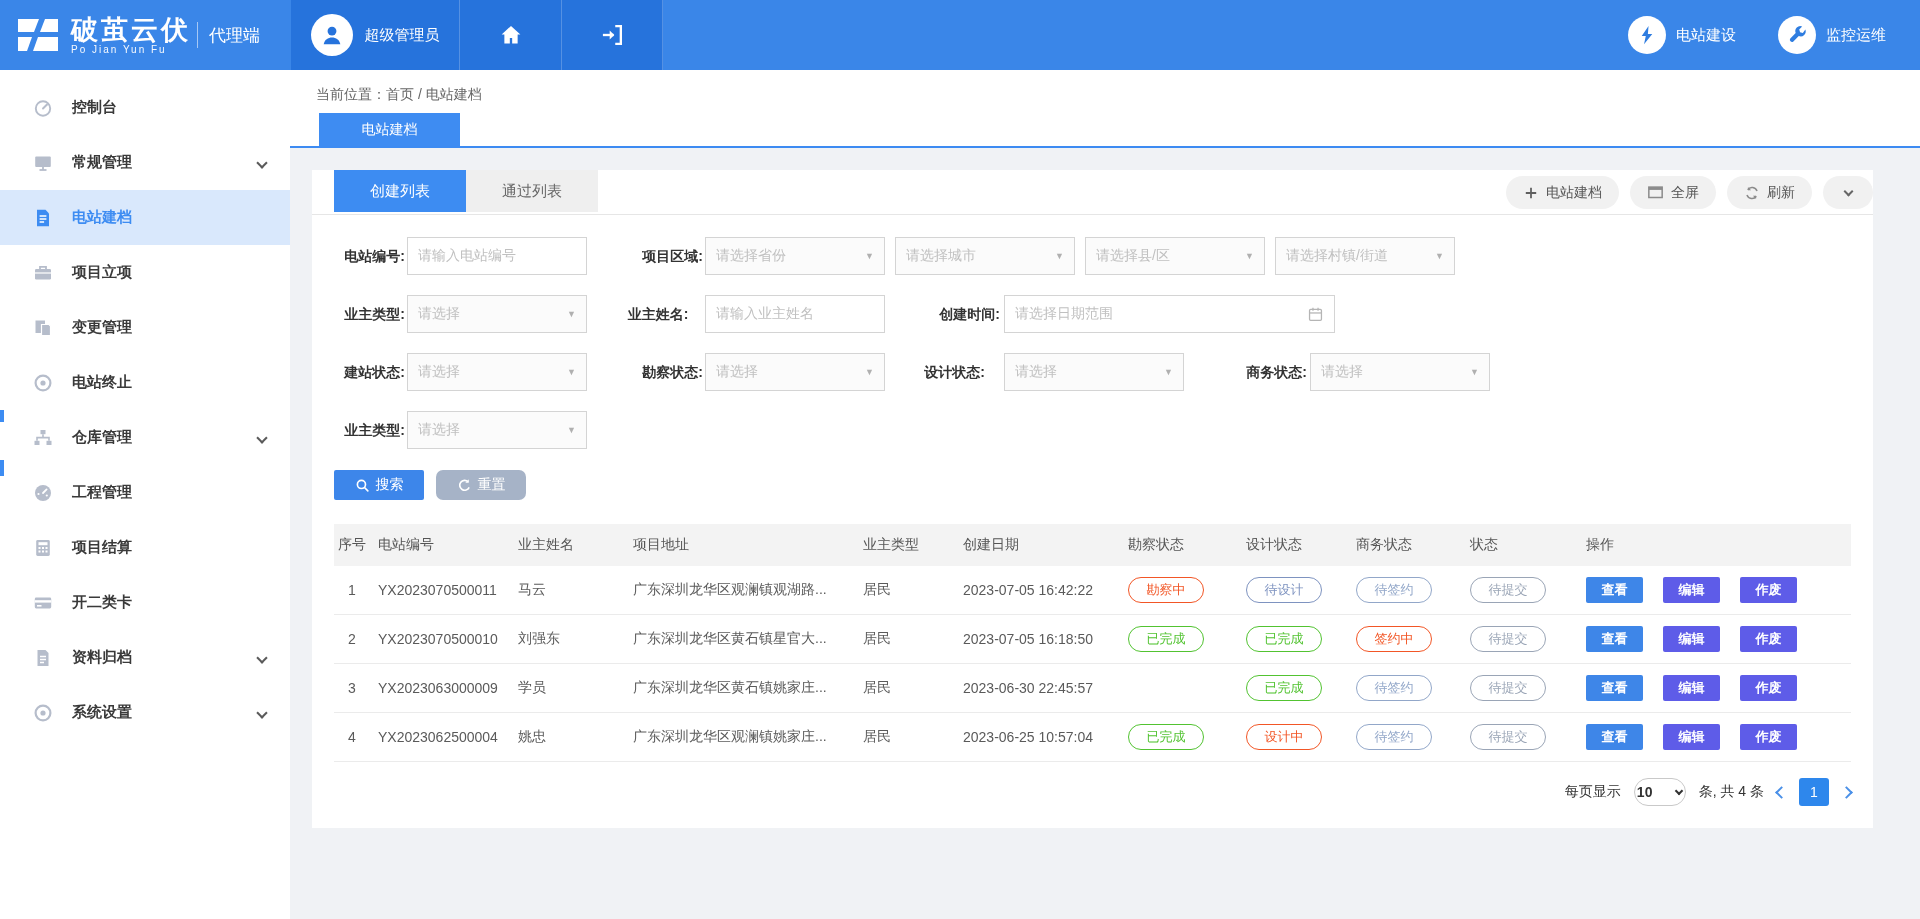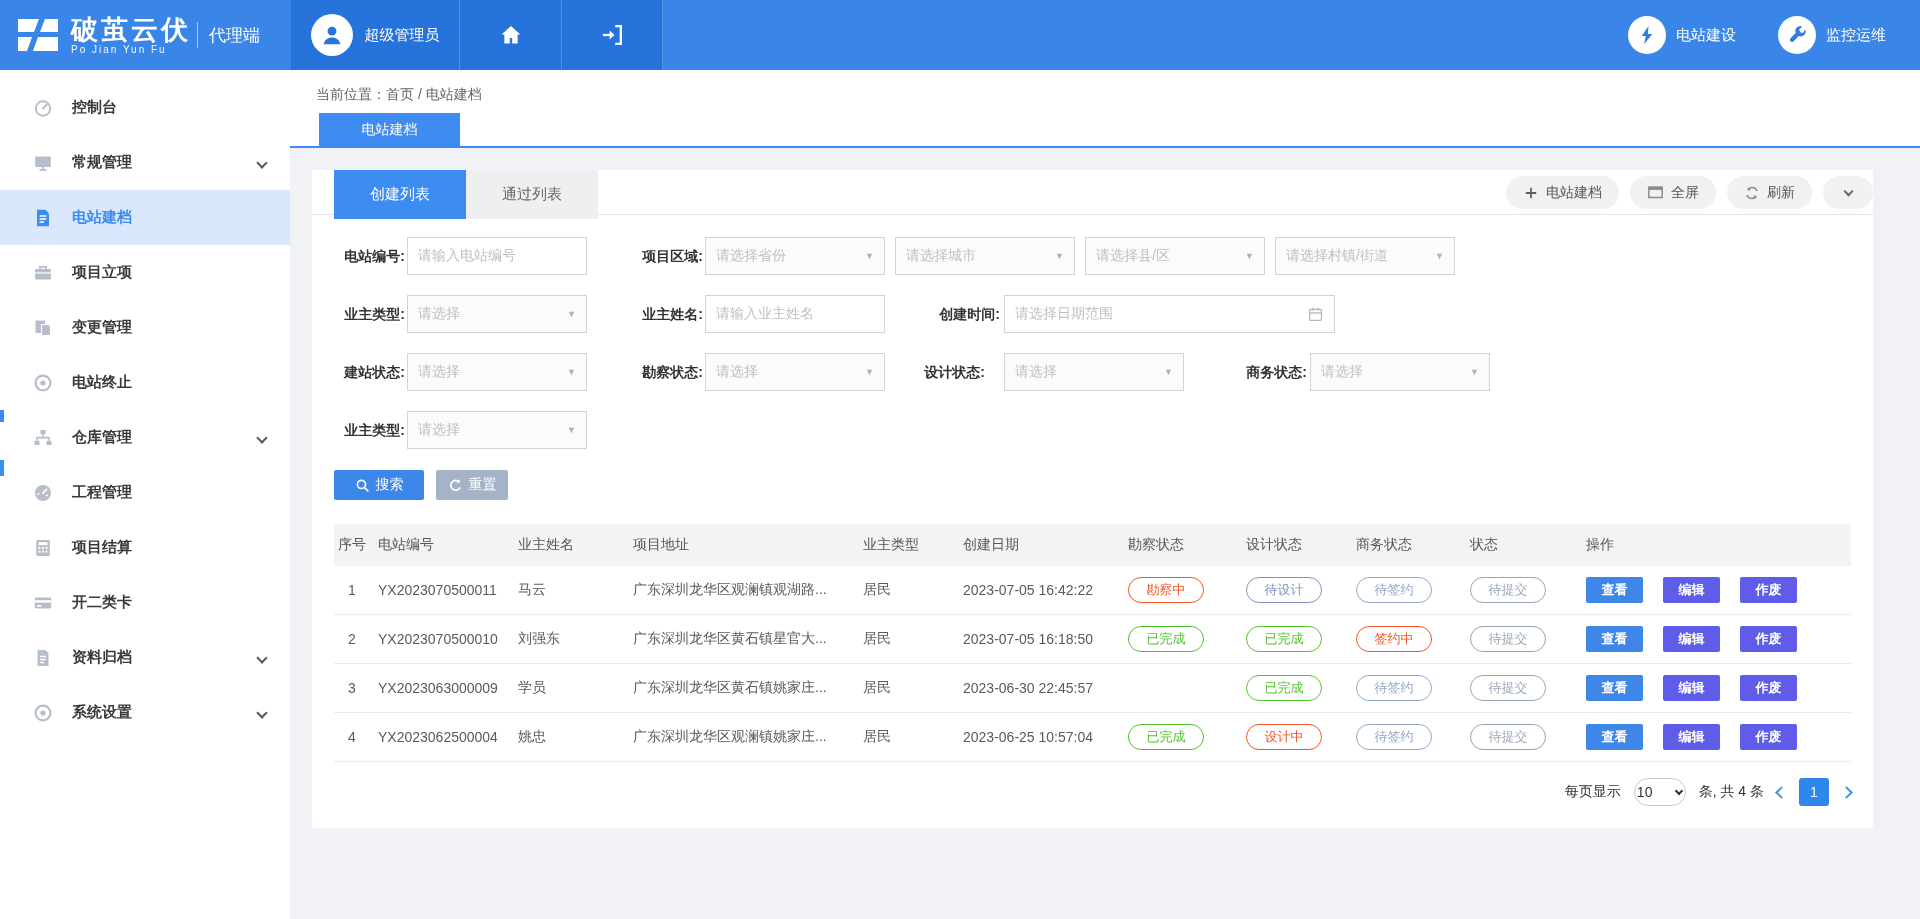--- a/index.html
+++ b/index.html
@@ -41,38 +41,38 @@
   .side-item.active .s-icon { color:#3d8cf2; }
   .chev { display:inline-block; width:8px; height:8px; border-right:2px solid #5a5a5a; border-bottom:2px solid #5a5a5a; }
   .chev.down { transform:rotate(45deg); }
   .side-item .chev { position:absolute; right:24px; top:24px; }
   .edge-mark { position:absolute; left:0; width:4px; background:#3d8cf2; }
 
   
   .card { position:absolute; left:312px; top:170px; width:1561px; height:658px; background:#fff; }
   .card-head { position:relative; height:45px; border-bottom:1px solid #e6e6e6; }
   .list-tabs { position:absolute; left:22px; top:0; display:flex; height:45px; }
-  .l-tab { height:49px; padding:15px 36px; display:flex; align-items:center; font-size:15px; cursor:pointer; }
+  .l-tab { height:42px; padding:15px 36px; display:flex; align-items:center; font-size:15px; cursor:pointer; }
   .l-tab.active { background:#3d8cf2; color:#fff; }
   .l-tab.inactive { background:#efefef; color:#666; }
   .head-btns { position:absolute; right:0; top:6px; display:flex; gap:11px; align-items:center; }
   .pill { height:33px; border-radius:17px; background:#f1f1f1; display:flex; align-items:center; gap:7px; padding:0 17px; font-size:14px; color:#555; cursor:pointer; }
   .pill-circle { width:50px; justify-content:center; padding:0; }
   .pill .chev { border-color:#666; width:7px; height:7px; margin-top:-3px; }
 
   
   .filters { position:absolute; left:0; top:0; width:100%; }
   .f-label { position:absolute; width:90px; text-align:right; font-size:14px; font-weight:bold; color:#333; line-height:38px; }
   .f-field { position:absolute; height:38px; border:1px solid #d4d4d4; background:#fff; display:flex; align-items:center; padding:0 10px; font-size:14px; }
   .f-field .ph { color:#c0c0c0; flex:1; white-space:nowrap; overflow:hidden; }
   .f-field.sel { background:#fbfbfb; }
   .f-arrow { color:#b0b0b0; font-size:9px; margin-left:4px; }
   .btn { position:absolute; height:30px; border-radius:2px; color:#fff; font-size:14px; display:flex; align-items:center; justify-content:center; gap:6px; cursor:pointer; }
   .btn-search { background:#3d86ea; width:90px; }
-  .btn-reset { background:#a6b3c7; width:72px; }
+  .btn-reset { background:#a6b3c7; width:90px;border-radius:7px; }
 
   
   .table { position:absolute; left:22px; top:354px; width:1517px; }
   .t-row { display:flex; align-items:center; }
   .t-head { background:#f3f3f3; height:42px; }
   .t-head .t-cell { font-size:14px; color:#555; }
   .t-body .t-row { height:49px; border-bottom:1px solid #ebebeb; }
   .t-cell { padding-left:8px; font-size:14px; color:#5a5a5a; white-space:nowrap; overflow:hidden; }
   .t-cell.center { text-align:center; padding-left:0; }
   .badge { display:inline-block; min-width:76px; text-align:center; padding:0 12px; height:26px; line-height:24px; border-radius:14px; border:1px solid; font-size:13px; background:#fff; }
@@ -80,21 +80,21 @@
   .b-green { color:#52c331; border-color:#52c331; }
   .b-steel { color:#7e93c0; border-color:#7e93c0; }
   .b-lightsteel { color:#92a7c9; border-color:#92a7c9; }
   .b-gray { color:#9aa5b6; border-color:#9aa5b6; }
   .act-btn { display:inline-flex; width:57px; height:26px; align-items:center; justify-content:center; border-radius:2px; color:#fff; font-size:13px; margin-right:20px; cursor:pointer;font-weight:bold; }
   .a-blue { background:#3e86e8; }
   .a-indigo { background:#5e5ce8; }
 
   
   .pagination { position:absolute; right:22px; top:608px; display:flex; align-items:center; gap:13px; font-size:14px; color:#333; }
-  .pg-select { width:52px; height:28px; border:1px solid #c9c9c9; border-radius:14px; display:flex; align-items:center; justify-content:center; gap:24px; cursor:pointer; font-weight:normal; }
+  .pg-select { width:52px; height:28px; border:1px solid #c9c9c9; border-radius:14px; display:flex; align-items:center; justify-content:center; gap:24px; cursor:pointer; font-weight:bold; }
   .pg-select .chev { width:6px; height:6px; border-color:#333; margin-top:-3px; }
   .pg-chev { width:9px; height:9px; border-right:2px solid #4a90e8; border-bottom:2px solid #4a90e8; display:inline-block; cursor:pointer; }
   .pg-chev.left { transform:rotate(135deg); }
   .pg-chev.right { transform:rotate(-45deg); }
   .pg-page { width:30px; height:28px; background:#2e87ec; color:#fff; border-radius:3px; display:flex; align-items:center; justify-content:center; cursor:pointer; }
 </style>
 </head>
 <body>
 
 <div class="header">
@@ -353,21 +353,21 @@
       </div>
       <div class="f-field sel" style="left:963px;top:67px;width:180px;">
         <span class="ph">请选择村镇/街道</span>
         <span class="f-arrow">▼</span>
       </div>
       <div class="f-label" style="left:3px;top:125px;">业主类型:</div>
       <div class="f-field sel" style="left:95px;top:125px;width:180px;">
         <span class="ph">请选择</span>
         <span class="f-arrow">▼</span>
       </div>
-      <div class="f-label" style="left:301px;top:125px;">业主姓名:</div>
+      <div class="f-label" style="left:301px;top:125px;text-align:center;">业主姓名:</div>
       <div class="f-field" style="left:393px;top:125px;width:180px;">
         <span class="ph">请输入业主姓名</span>
       </div>
       <div class="f-label" style="left:598px;top:125px;">创建时间:</div>
       <div class="f-field" style="left:692px;top:125px;width:331px;">
         <span class="ph">请选择日期范围</span>
         <svg width="17" height="17" viewBox="0 0 20 20">
           <rect x="3" y="4" width="14" height="13" rx="1.3" fill="none" stroke="#b5b5b5" stroke-width="1.5"></rect>
           <path d="M3 8.2h14" stroke="#b5b5b5" stroke-width="1.5"></path>
           <path d="M7 2.2v3.4M13 2.2v3.4" stroke="#b5b5b5" stroke-width="1.5"></path>

